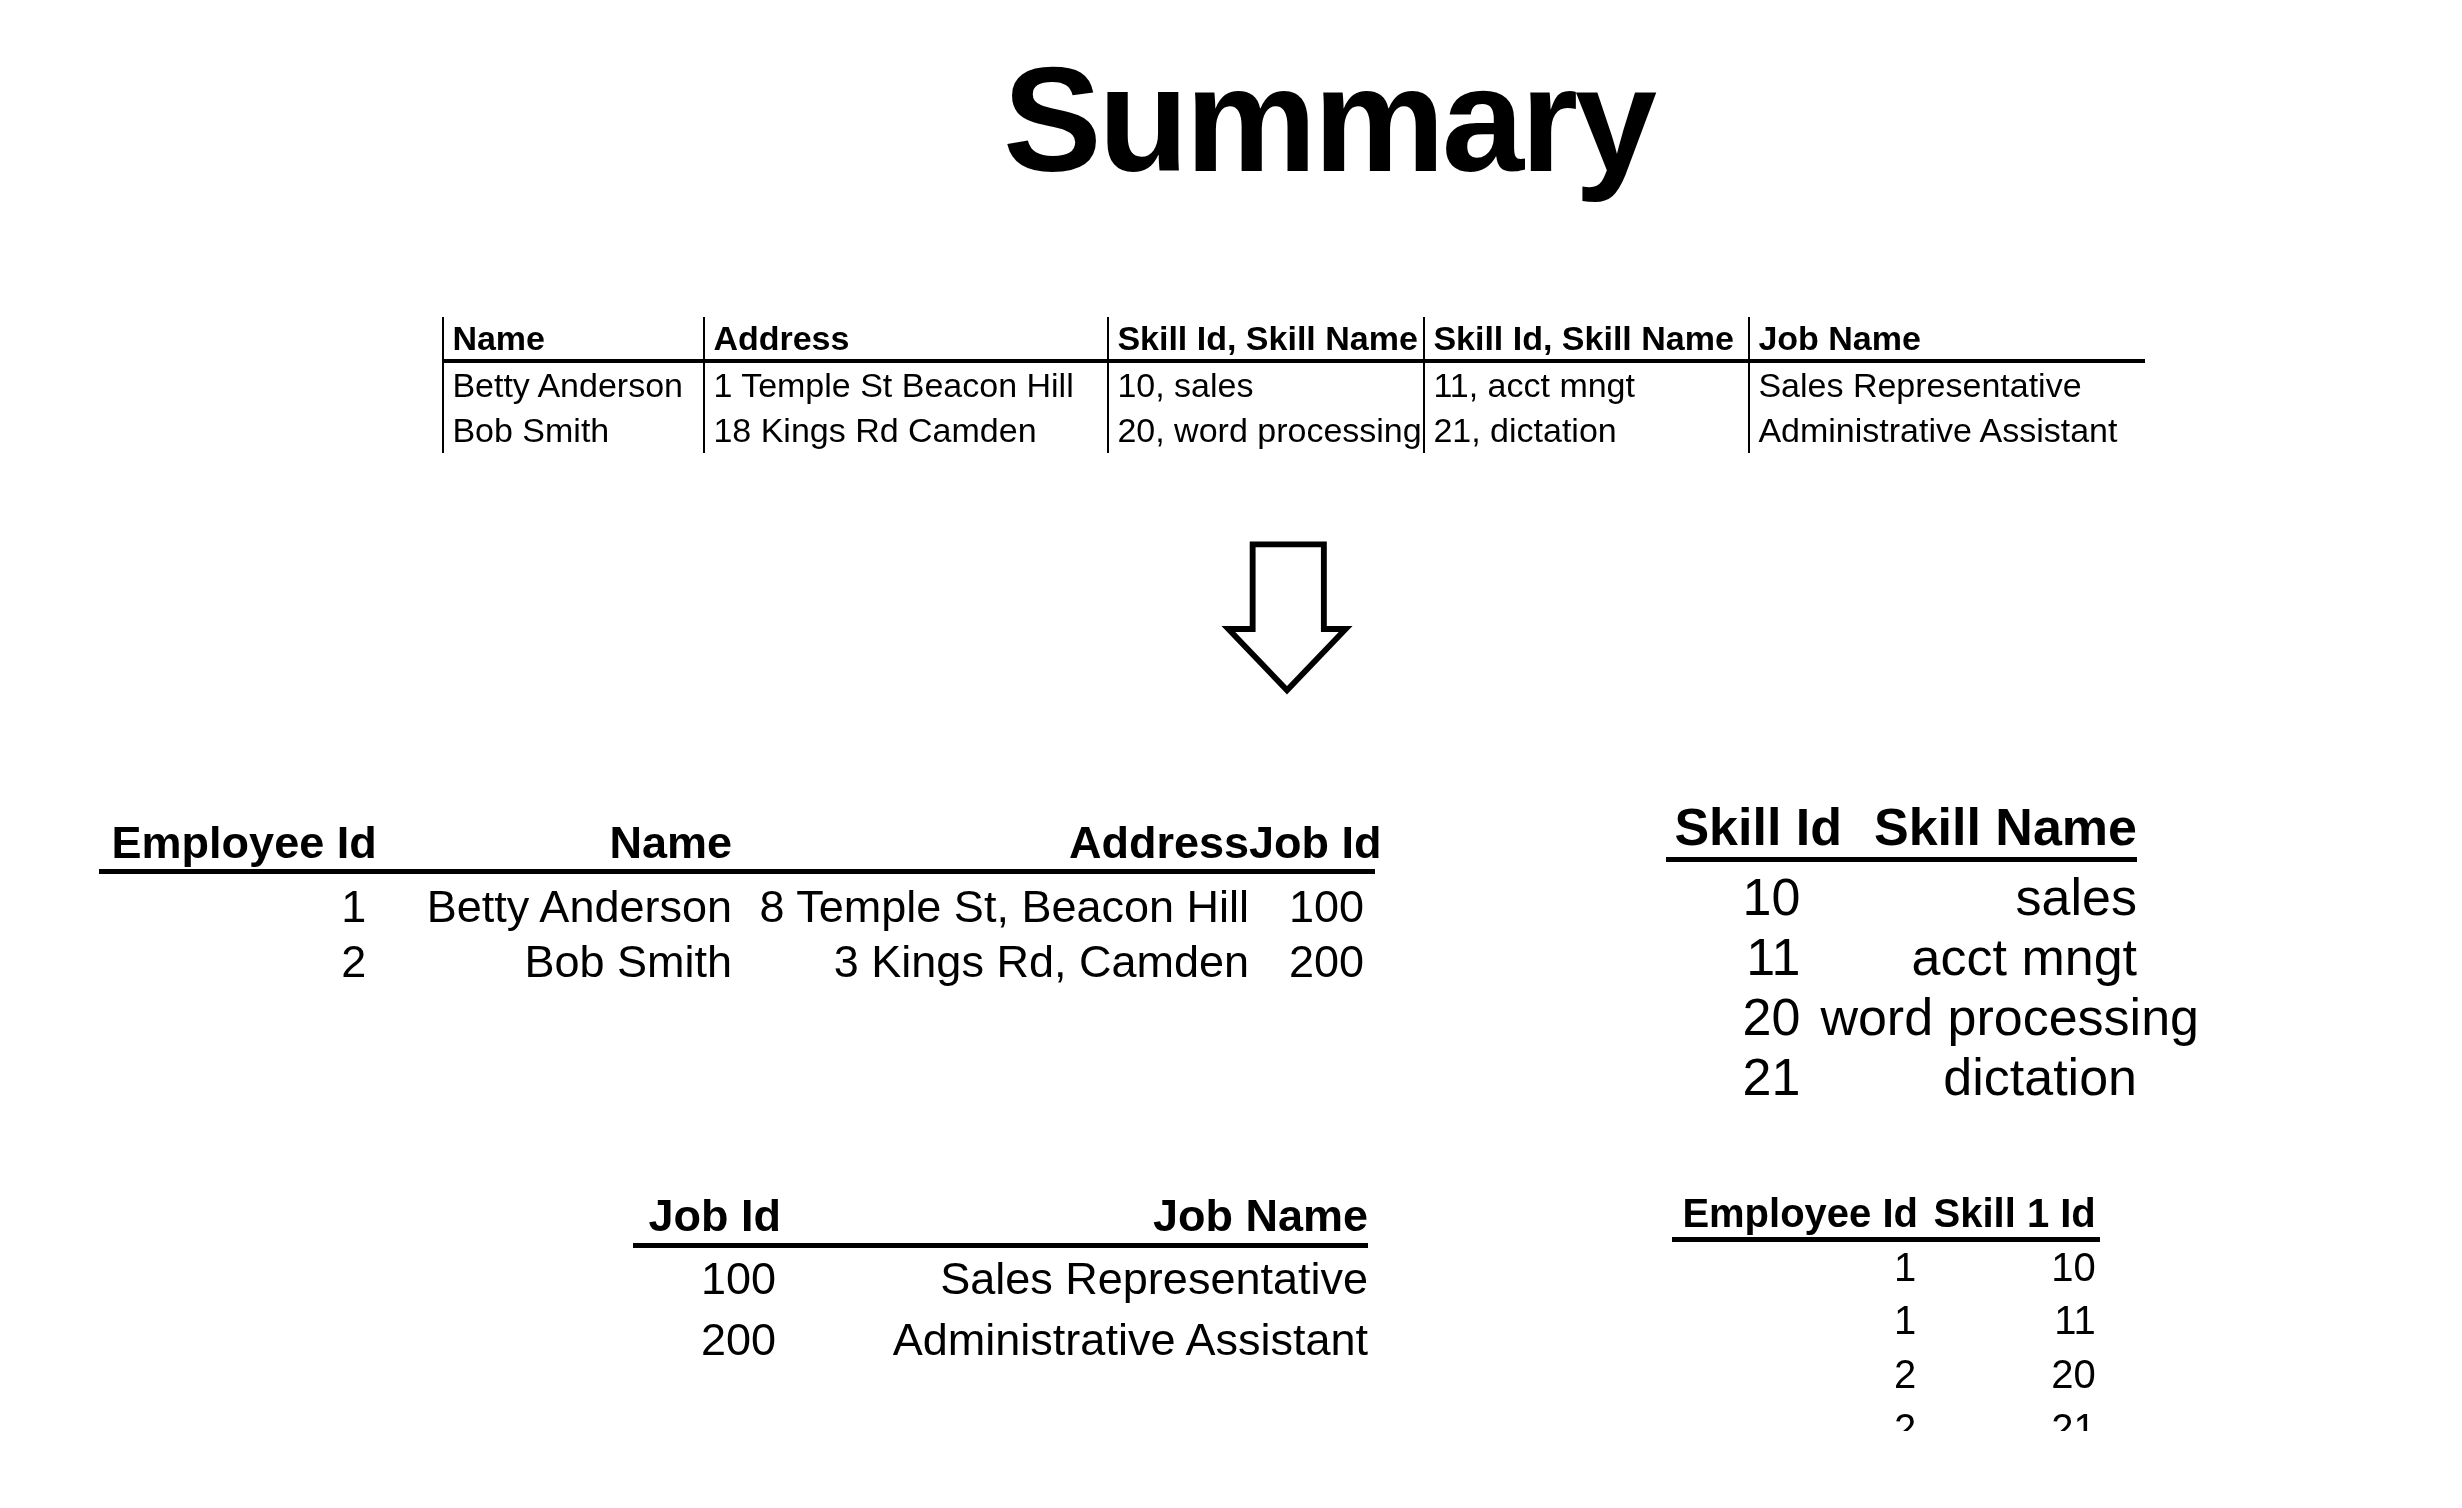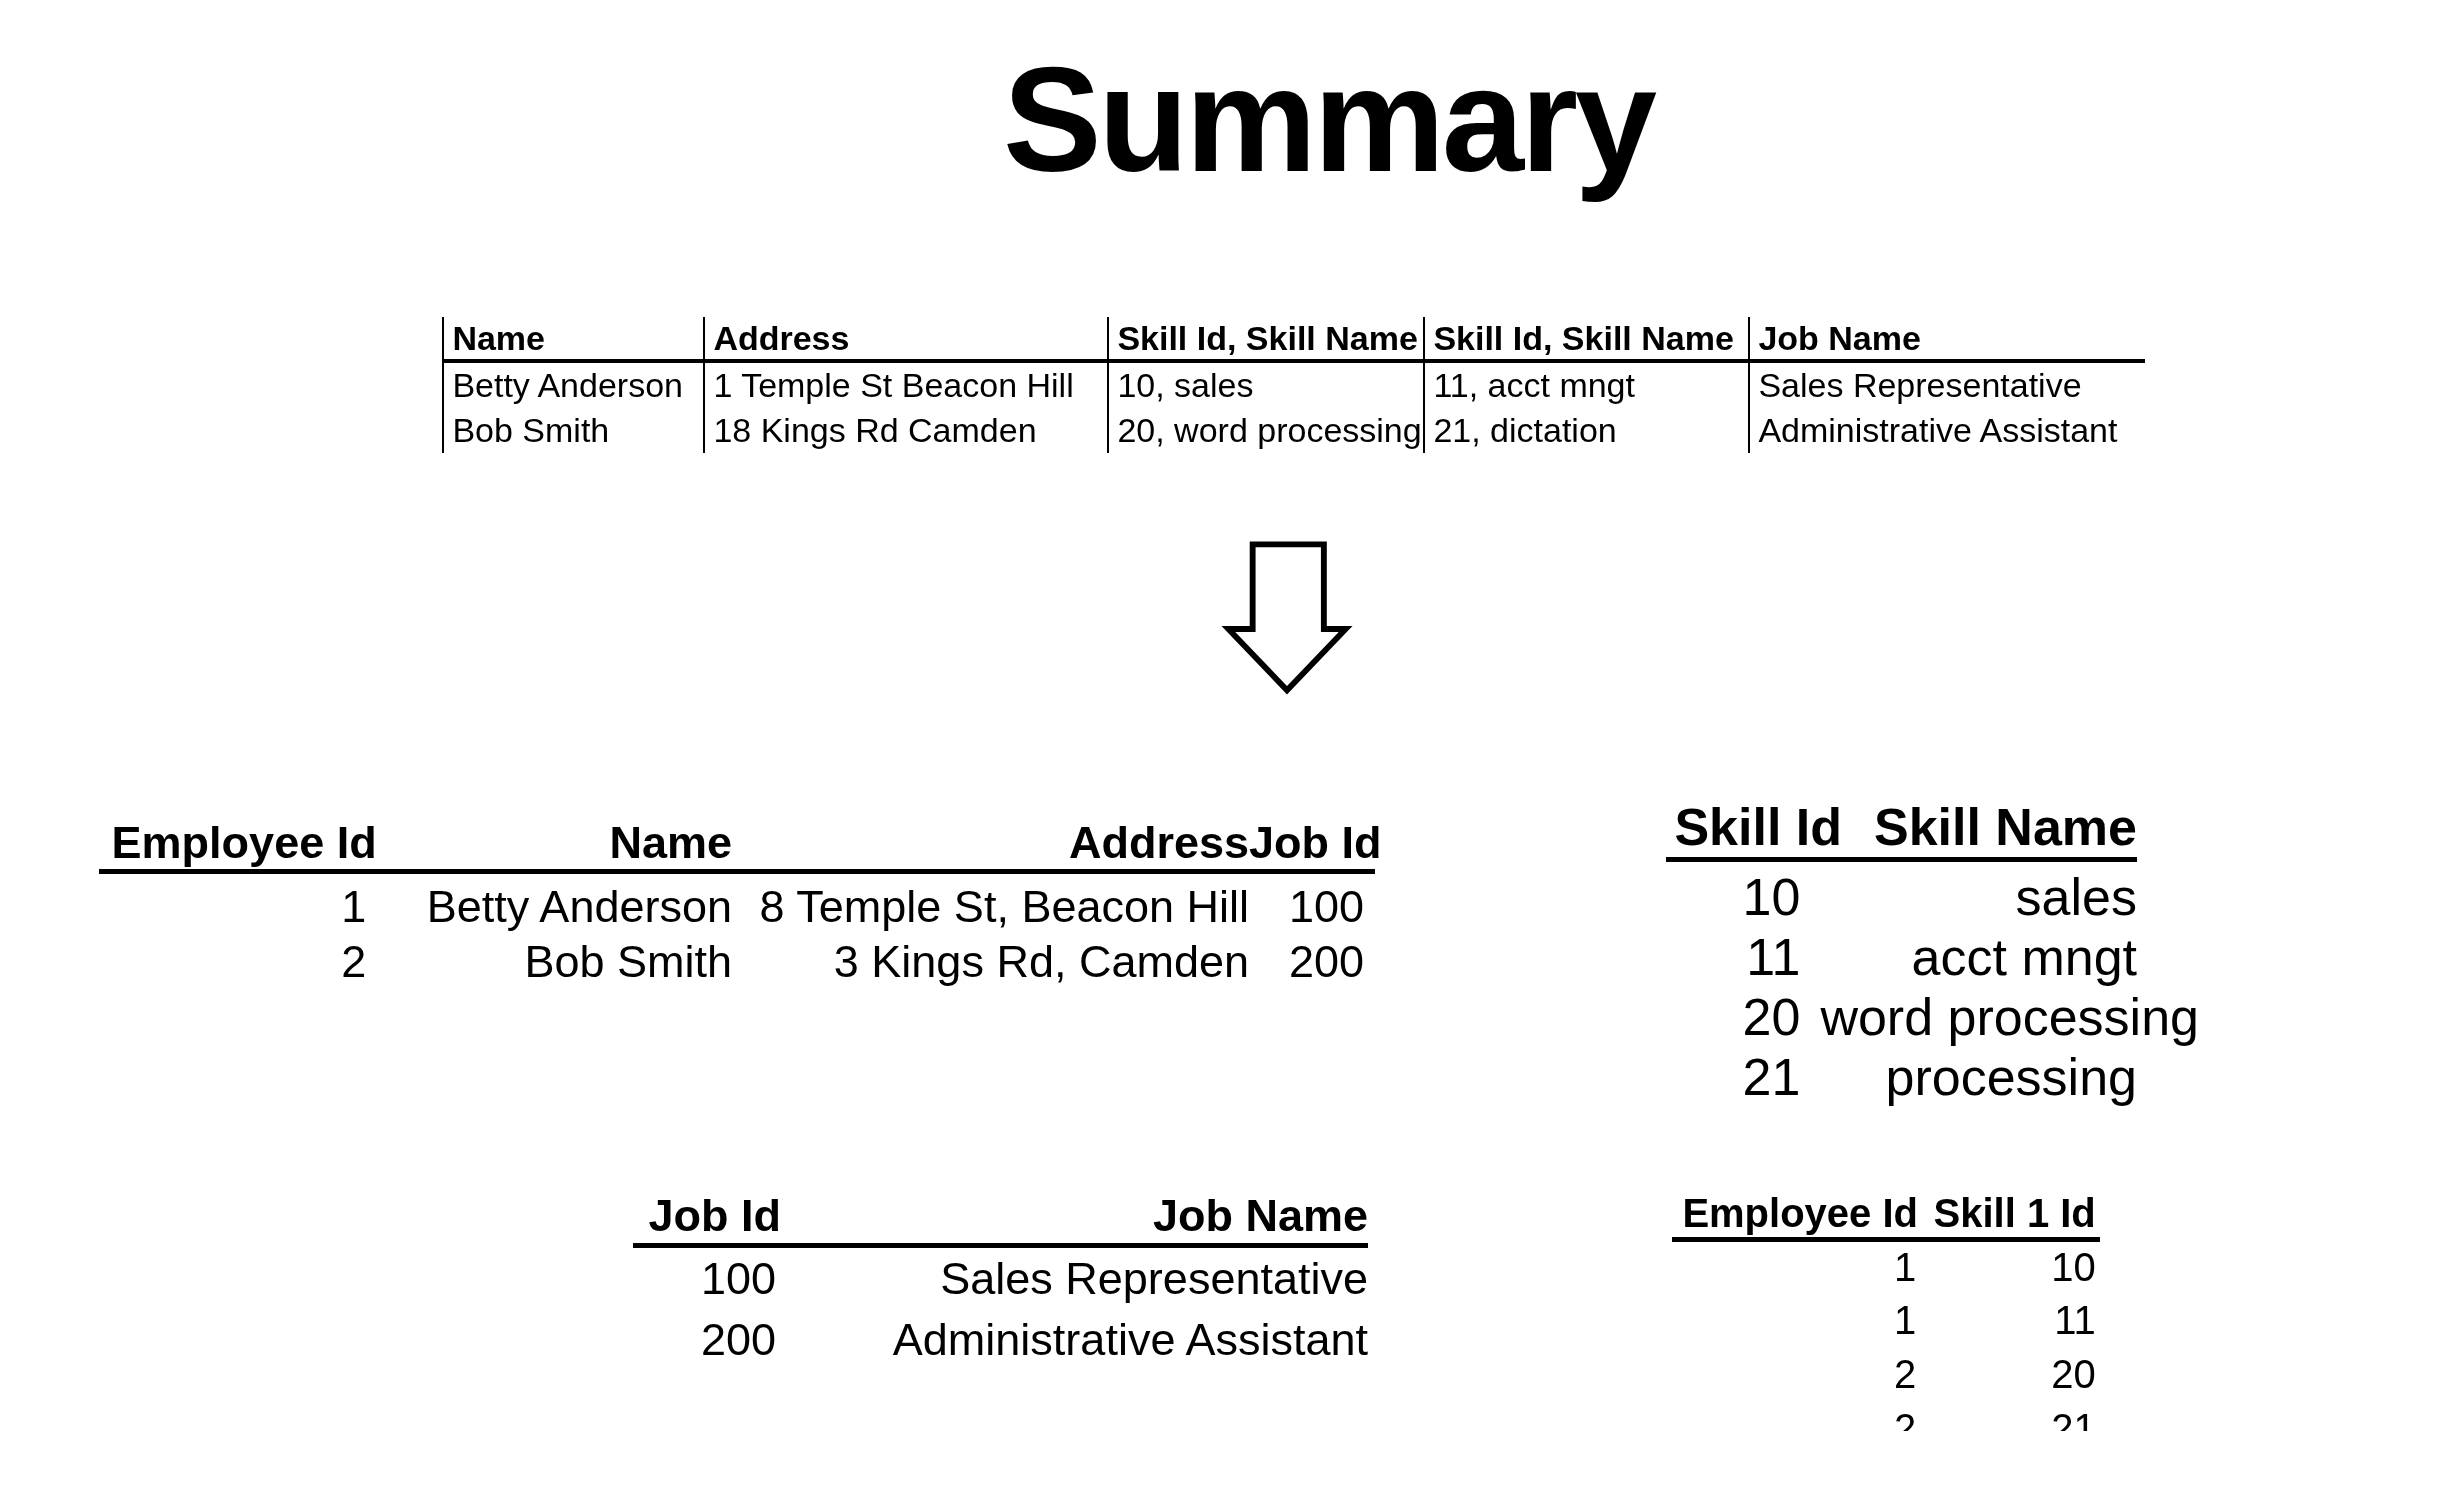--- a/index.html
+++ b/index.html
@@ -191,21 +191,21 @@
       <tr>
         <td class="num d-c1">11</td>
         <td class="c2">acct mngt</td>
       </tr>
       <tr>
         <td class="num d-c1">20</td>
         <td class="c2">word processing</td>
       </tr>
       <tr>
         <td class="num d-c1">21</td>
-        <td class="c2">processing</td>
+        <td class="c2">dictation</td>
       </tr>
     </tbody>
   </table>
 
   <table class="rel job">
     <colgroup>
       <col style="width:148px">
         <col style="width:587px">
     </colgroup>
     <thead>

